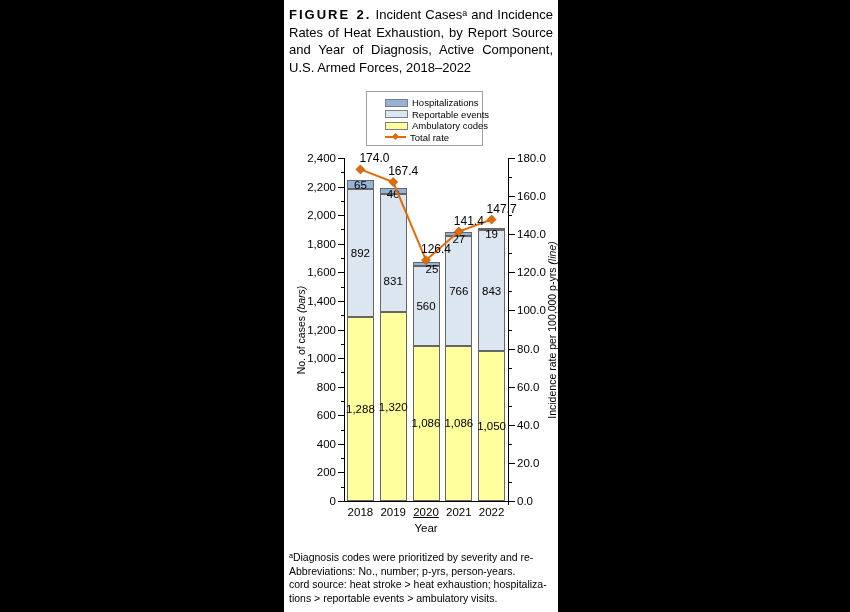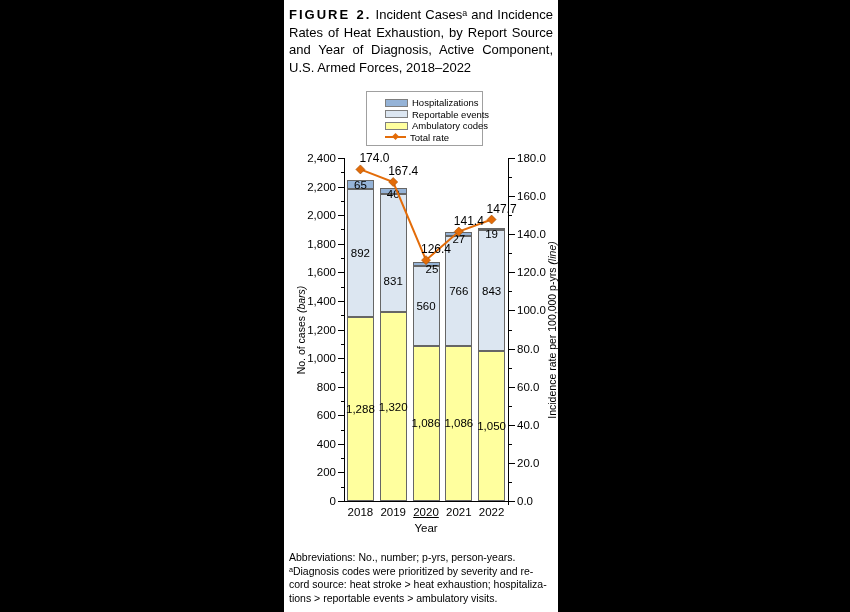--- a/index.html
+++ b/index.html
@@ -186,20 +186,20 @@
           <path d="M 207.6 215.04944444444448 L 212.1 219.54944444444448 L 207.6 224.04944444444448 L 203.1 219.54944444444448 Z" fill="#e36c09" stroke="#a34e00" stroke-width="0.6"></path>
         </svg>
         <div class="rate-label" style="left: 90.4px; top: 151.433px;">174.0</div>
         <div class="rate-label" style="left: 119.2px; top: 164.01px;">167.4</div>
         <div class="rate-label" style="left: 152px; top: 242.138px;">126.4</div>
         <div class="rate-label" style="left: 184.8px; top: 213.554px;">141.4</div>
         <div class="rate-label" style="left: 217.6px; top: 201.549px;">147.7</div>
       </div>
 
     <div class="footnotes">
+      <div>ᵃDiagnosis codes were prioritized by severity and re-</div>
       <div>Abbreviations: No., number; p-yrs, person-years.</div>
-      <div>ᵃDiagnosis codes were prioritized by severity and re-</div>
       <div>cord source: heat stroke &gt; heat exhaustion; hospitaliza-</div>
       <div>tions &gt; reportable events &gt; ambulatory visits.</div>
     </div>
 
   </div>
 </div>
 
 </body></html>

